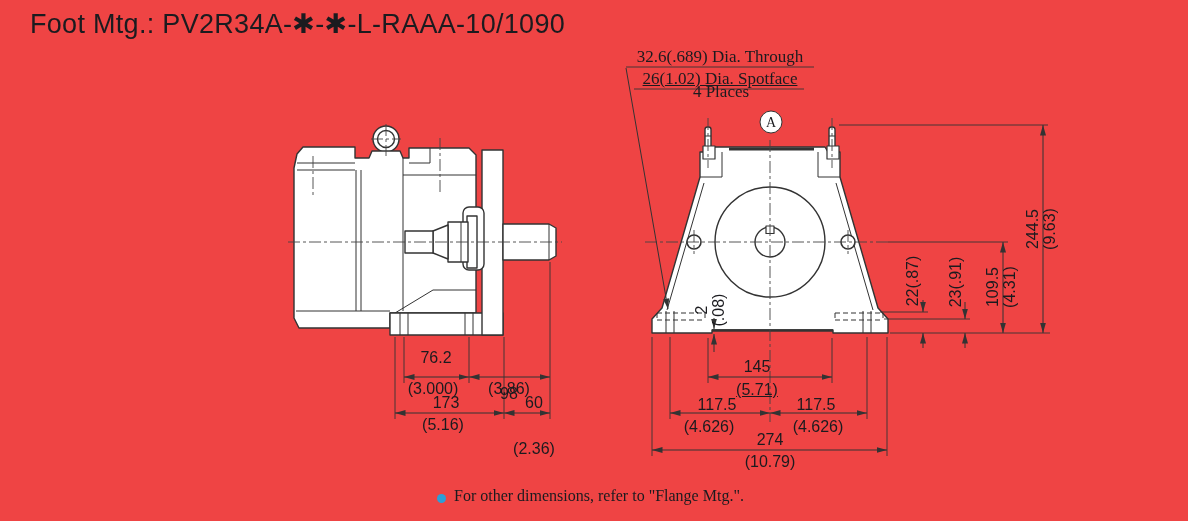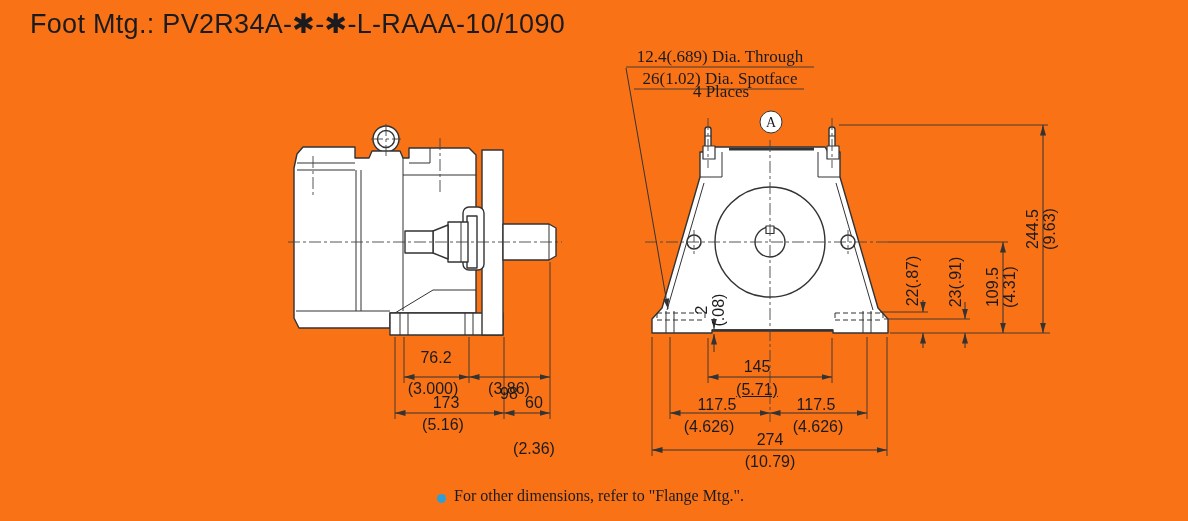--- a/index.html
+++ b/index.html
@@ -1,16 +1,16 @@
 <!DOCTYPE html>
 <html><head>
 <meta charset="utf-8">
 <style>
   html,body{margin:0;padding:0;background:#fff;}
-  #canvas{position:relative;width:1188px;height:521px;background:#f97316;overflow:hidden;
+  #canvas{position:relative;width:1188px;height:521px;background:#ef4444;overflow:hidden;
           font-family:"Liberation Sans","DejaVu Sans",sans-serif;color:#1b1b1f;}
   svg{position:absolute;left:0;top:0;}
   .title{position:absolute;left:30px;top:8px;font-size:27px;letter-spacing:.3px;white-space:nowrap;}
   .lbl{position:absolute;transform:translate(-50%,-50%);font-size:16px;white-space:nowrap;}
   .vlbl{position:absolute;transform:translate(-50%,-50%) rotate(-90deg);font-size:16px;
         line-height:17px;text-align:center;white-space:nowrap;}
   .callout{position:absolute;transform:translate(-50%,-50%);font-size:17px;white-space:nowrap;
            font-family:"Liberation Serif","DejaVu Serif",serif;}
   .badge{position:absolute;left:771px;top:122px;transform:translate(-50%,-50%);width:21px;height:21px;
          border:1.4px solid #333;border-radius:50%;display:flex;align-items:center;justify-content:center;
@@ -176,22 +176,22 @@
     <line x1="965" y1="302" x2="965" y2="319" marker-end="url(#ar)"></line>
     <line x1="965" y1="348" x2="965" y2="333" marker-end="url(#ar)"></line>
     <line x1="714" y1="318" x2="714" y2="329" marker-end="url(#ar)"></line>
     <line x1="714" y1="352" x2="714" y2="334" marker-end="url(#ar)"></line>
     <line x1="626" y1="68" x2="668" y2="309" marker-end="url(#ar)"></line>
   </g>
 </svg>
 
   <div class="title">Foot Mtg.: PV2R34A-✱-✱-L-RAAA-10/1090</div>
 
-  <div class="callout" style="left:720px;top:57px;">12.4(.689) Dia. Through</div>
-  <div class="callout" style="left:720px;top:79px;">26(1.02) Dia. Spotface</div>
+  <div class="callout" style="left:720px;top:57px;">32.6(.689) Dia. Through</div>
+  <div class="callout" style="left:720px;top:79px;text-decoration:underline;">26(1.02) Dia. Spotface</div>
   <div class="callout" style="left:721px;top:92px;text-align:right;">4 Places</div>
   <div class="badge">A</div>
 
   <div class="lbl" style="left:436px;top:358px;">76.2</div>
   <div class="lbl" style="left:433px;top:389px;">(3.000)</div>
   <div class="lbl" style="left:509px;top:366px;margin-top:28px;">98</div>
   <div class="lbl" style="left:509px;top:389px;">(3.86)</div>
   <div class="lbl" style="left:446px;top:403px;">173</div>
   <div class="lbl" style="left:443px;top:425px;">(5.16)</div>
   <div class="lbl" style="left:534px;top:403px;">60</div>

